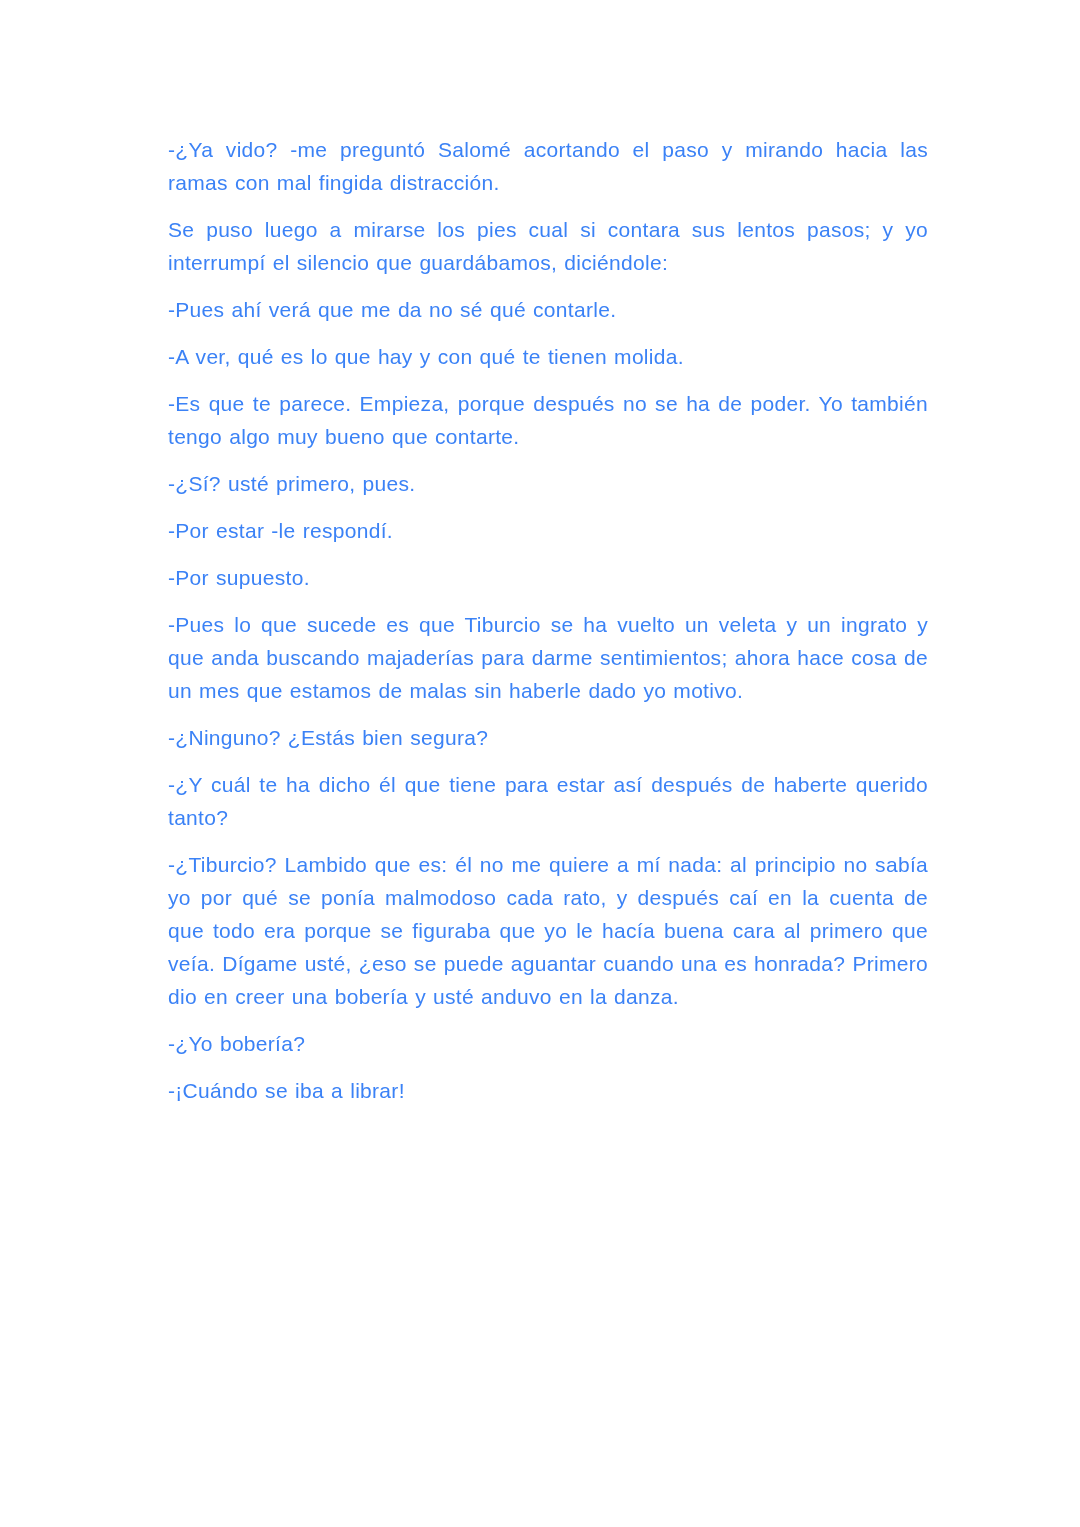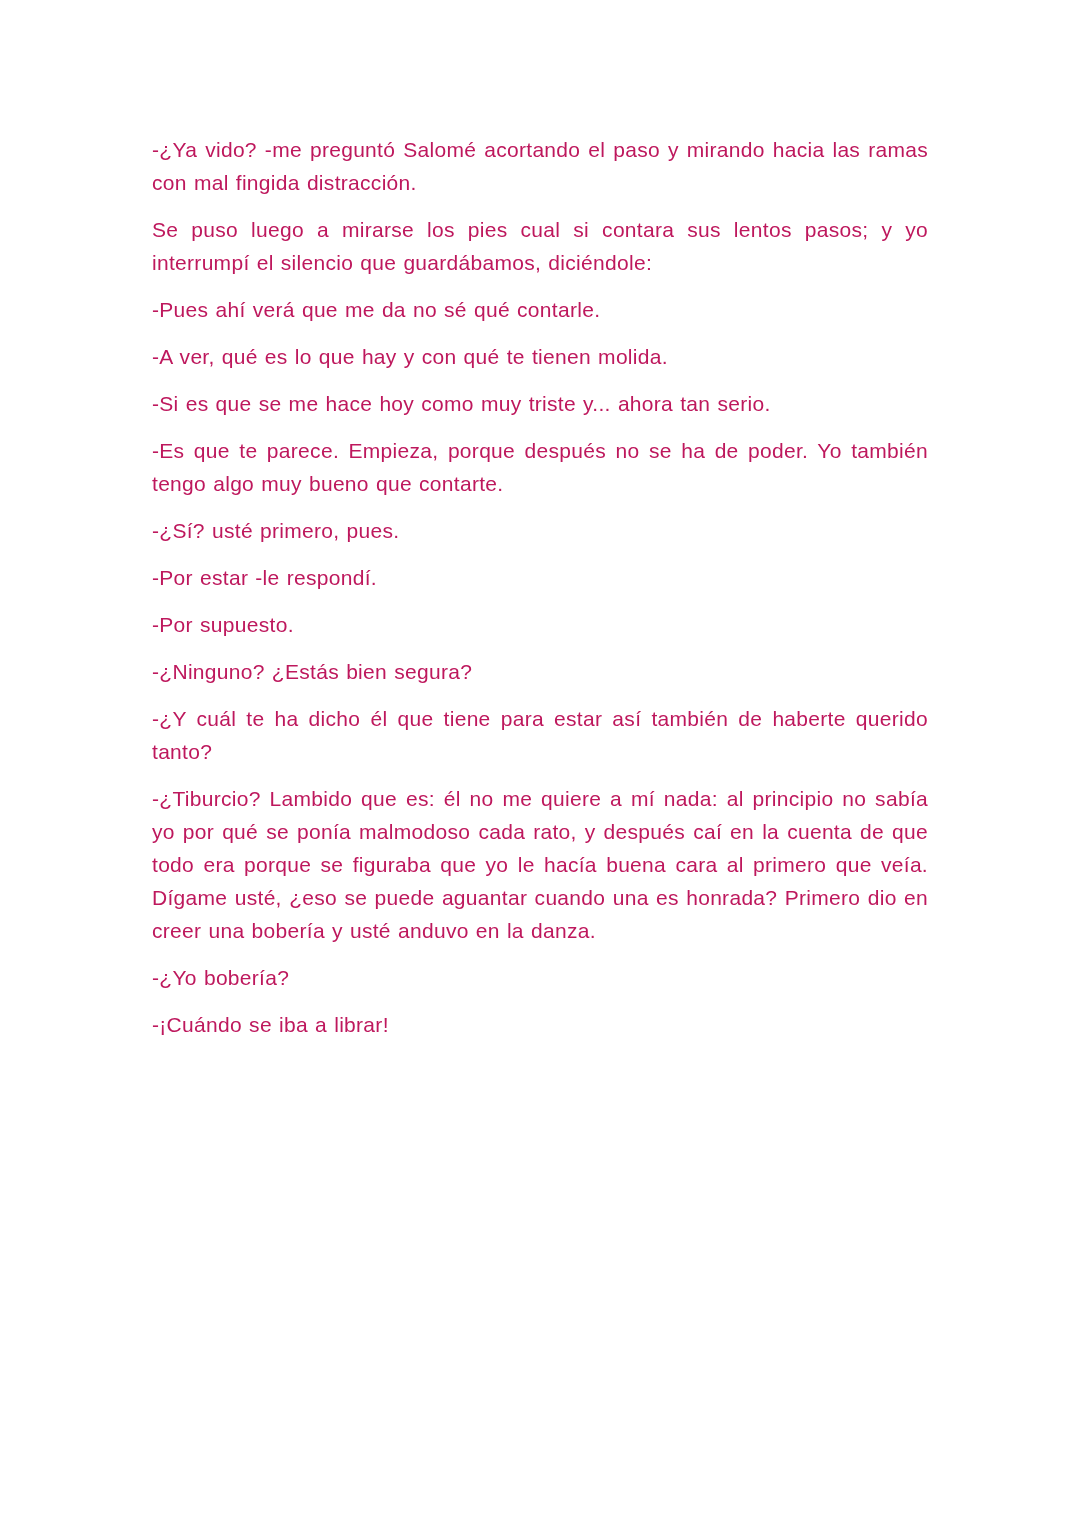--- a/index.html
+++ b/index.html
@@ -10,41 +10,41 @@
   .page {
     position: relative;
     width: 1080px;
     height: 1527px;
     background: #ffffff;
     box-sizing: border-box;
     padding: 133px 152px 0 152px;
     overflow: hidden;
   }
   .para {
-    margin: 0 0 14px 0;
+    margin: 0 0 14px 16px;
     font-family: "Liberation Sans", "DejaVu Sans", sans-serif;
     font-size: 21px;
     line-height: 33px;
-    color: #be185d;
+    color: #3b82f6;
     text-align: justify;
     letter-spacing: 0.3px;
     word-spacing: 1px;
   }
 </style>
 </head>
 <body>
 
 <div class="page">
   <p class="para">-¿Ya vido? -me preguntó Salomé acortando el paso y mirando hacia las ramas con mal fingida distracción.</p>
   <p class="para">Se puso luego a mirarse los pies cual si contara sus lentos pasos; y yo interrumpí el silencio que guardábamos, diciéndole:</p>
   <p class="para">-Pues ahí verá que me da no sé qué contarle.</p>
   <p class="para">-A ver, qué es lo que hay y con qué te tienen molida.</p>
-  <p class="para">-Si es que se me hace hoy como muy triste y... ahora tan serio.</p>
   <p class="para">-Es que te parece. Empieza, porque después no se ha de poder. Yo también tengo algo muy bueno que contarte.</p>
   <p class="para">-¿Sí? usté primero, pues.</p>
   <p class="para">-Por estar -le respondí.</p>
   <p class="para">-Por supuesto.</p>
+  <p class="para">-Pues lo que sucede es que Tiburcio se ha vuelto un veleta y un ingrato y que anda buscando majaderías para darme sentimientos; ahora hace cosa de un mes que estamos de malas sin haberle dado yo motivo.</p>
   <p class="para">-¿Ninguno? ¿Estás bien segura?</p>
-  <p class="para">-¿Y cuál te ha dicho él que tiene para estar así también de haberte querido tanto?</p>
+  <p class="para">-¿Y cuál te ha dicho él que tiene para estar así después de haberte querido tanto?</p>
   <p class="para">-¿Tiburcio? Lambido que es: él no me quiere a mí nada: al principio no sabía yo por qué se ponía malmodoso cada rato, y después caí en la cuenta de que todo era porque se figuraba que yo le hacía buena cara al primero que veía. Dígame usté, ¿eso se puede aguantar cuando una es honrada? Primero dio en creer una bobería y usté anduvo en la danza.</p>
   <p class="para">-¿Yo bobería?</p>
   <p class="para">-¡Cuándo se iba a librar!</p>
 </div>
 
 </body></html>

